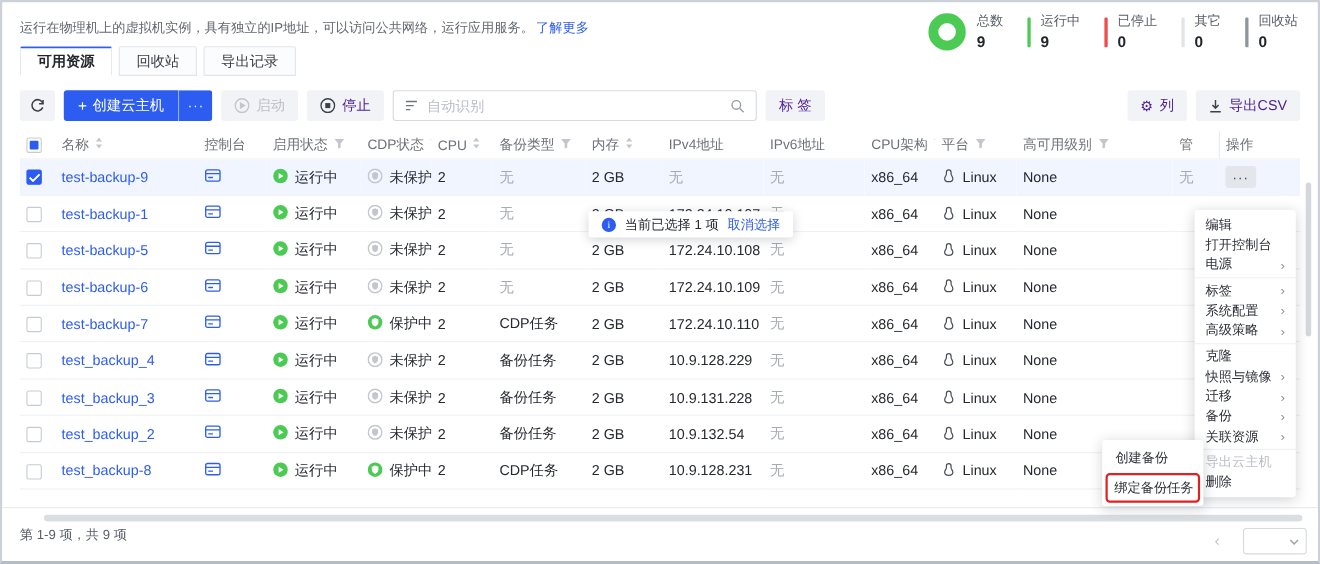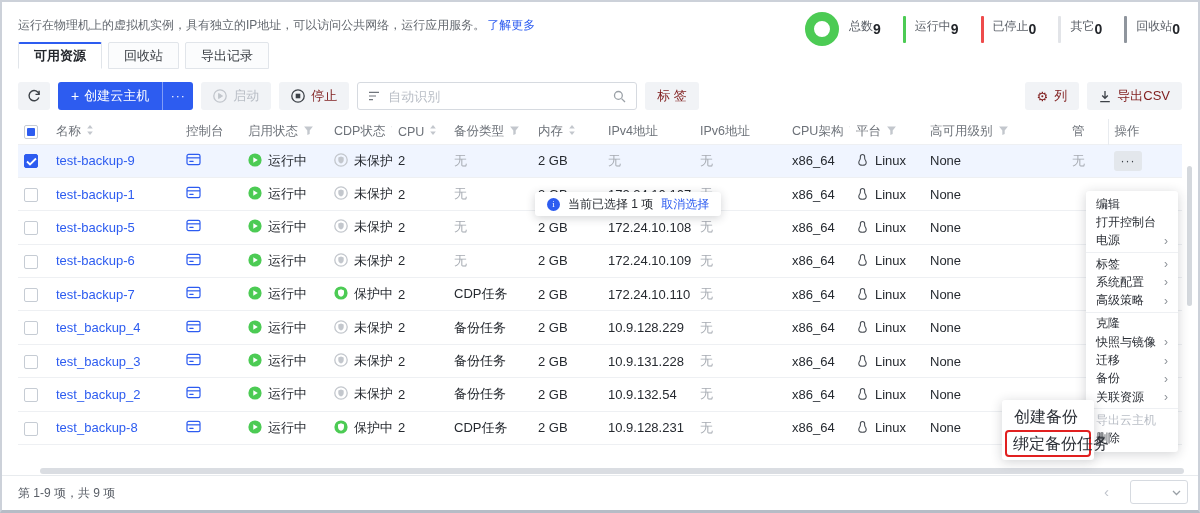--- a/index.html
+++ b/index.html
@@ -9,40 +9,40 @@
 
   
   .page-header{position:relative;padding:10px 16px 0}
   .page-title{font-size:20px;line-height:26px;font-weight:bold;color:#23262b}
   .page-subtitle{margin-top:5px;font-size:12px;color:#63686f}
   .learn-more{color:#2d5cf0;text-decoration:none;margin-left:2px;cursor:pointer}
   .resource-stats{position:absolute;right:18px;top:10px;display:flex;align-items:center;gap:22px}
   .stat{display:flex;align-items:center}
   .donut{width:34px;height:34px;border-radius:50%;border:9px solid #4ccb54;margin-right:10px}
   .stat-bar{width:3px;height:27px;border-radius:1px;margin-right:9px}
-  .stat-col{display:flex;flex-direction:row;line-height:1.3}
+  .stat-col{display:flex;flex-direction:column;line-height:1.3}
   .stat-label{font-size:12px;color:#595e66;white-space:nowrap}
   .stat-value{font-size:14px;font-weight:bold;color:#23262b;margin-top:1px}
 
   
   .tabs{display:flex;gap:6px;margin:8px 16px 0}
   .tab{height:27px;line-height:25px;padding:0 15px;font-size:13px;color:#3c4046;background:#fbfcfd;border:1px solid #e1e5ea;border-radius:2px 2px 0 0;cursor:pointer;white-space:nowrap}
   .tab.active{background:#fff;border-top:2px solid #2d5cf0;border-bottom-color:#fff;font-weight:bold;color:#23262b;line-height:24px}
 
   
   .toolbar{display:flex;align-items:center;margin:13px 16px 0;gap:8px}
-  .tb-btn{display:inline-flex;align-items:center;gap:6px;height:28px;padding:0 12px;font-size:13px;color:#7f1d1d;background:#f1f3f6;border:none;border-radius:3px;cursor:pointer;font-family:inherit;white-space:nowrap}
+  .tb-btn{display:inline-flex;align-items:center;gap:6px;height:28px;padding:0 12px;font-size:13px;color:#4c1d95;background:#f1f3f6;border:none;border-radius:3px;cursor:pointer;font-family:inherit;white-space:nowrap}
   .tb-btn.icon-only{padding:0 9px}
   .tb-btn.disabled{color:#b9bec6}
   .tb-btn.disabled svg path,.tb-btn.disabled svg circle{stroke:#c2c6cc}
   .split{display:inline-flex}
   .split .main{background:#2d5cf0;color:#fff;border:none;border-radius:3px 0 0 3px;height:28px;display:inline-flex;align-items:center;padding:0 13px;font-size:13px;gap:5px;cursor:pointer;font-family:inherit;white-space:nowrap}
   .split .plus{font-size:14px}
   .split .more{background:#2d5cf0;color:#fff;border:none;border-left:1px solid rgba(255,255,255,.4);border-radius:0 3px 3px 0;width:31px;height:28px;display:inline-flex;align-items:center;justify-content:center;cursor:pointer;font-size:12px;letter-spacing:1px}
-  .search{display:inline-flex;align-items:center;height:28px;width:280px;background:#fff;border:1px solid #d6dae0;border-radius:3px;padding:0 10px;gap:8px}
+  .search{display:inline-flex;align-items:center;height:28px;width:331px;background:#fff;border:1px solid #d6dae0;border-radius:3px;padding:0 10px;gap:8px}
   .search input{border:none;outline:none;flex:1;min-width:0;font-size:13px;color:#23262b;font-family:inherit;background:transparent}
   .search input::placeholder{color:#b9bec6}
   .toolbar-right{margin-left:auto;display:flex;gap:8px}
   .gear{font-size:13px;line-height:1}
 
   
   .table-wrap{margin:9px 16px 0}
   table{width:100%;border-collapse:collapse;table-layout:fixed}
   th{height:25px;text-align:left;font-weight:normal;font-size:12.5px;color:#6d7279;padding:0 6px;white-space:nowrap;overflow:hidden}
   th.c14{border-left:1px solid #e8ebef}
@@ -67,29 +67,29 @@
   .info-ic{width:13px;height:13px;border-radius:50%;background:#2d5cf0;color:#fff;font-size:9px;line-height:13px;text-align:center;font-family:"Liberation Serif",serif}
   .toast-link{color:#2d5cf0;cursor:pointer}
 
   .menu{position:absolute;left:1084px;top:189px;width:92px;background:#fff;border-radius:3px;box-shadow:0 2px 12px rgba(30,35,43,.2);padding:4px 0;z-index:30}
   .menu-item{display:flex;justify-content:space-between;align-items:center;height:18.3px;padding:0 10px;font-size:12px;color:#2b2f36;cursor:pointer;white-space:nowrap}
   .menu-item.disabled{color:#b9bec6;cursor:default}
   .menu-arrow{color:#8c9197;font-size:12px;line-height:1}
   .menu-divider{border-top:1px solid #eef0f3;margin:2px 0}
 
   .submenu{position:absolute;left:1000px;top:398px;width:92px;background:#fff;border-radius:3px;box-shadow:0 2px 12px rgba(30,35,43,.2);padding:3px 0;z-index:31}
-  .submenu-item{height:27px;line-height:27px;margin:0 3px;padding:0 9px;font-size:16px;color:#2b2f36;cursor:pointer;white-space:nowrap}
+  .submenu-item{height:27px;line-height:27px;margin:0 3px;padding:0 9px;font-size:12px;color:#2b2f36;cursor:pointer;white-space:nowrap}
   .submenu-item.highlighted{border:2px solid #e12020;border-radius:4px;line-height:23px;padding:0 6px}
 
   
   .hscroll{position:absolute;left:38px;top:466px;width:1144px;height:6px;background:#dadde2;border-radius:3px;z-index:5}
   .vscroll{position:absolute;left:1185px;top:164px;width:5px;height:140px;background:#d4d8dd;border-radius:2.5px;z-index:5}
 
   
-  .footer{position:absolute;left:0;right:0;bottom:0;height:35px;border-top:1px solid #e8ebee;display:flex;align-items:center;padding:0 16px;font-size:12px;color:#595e66;background:#fff}
+  .footer{position:absolute;left:0;right:0;bottom:0;height:49px;border-top:1px solid #e8ebee;display:flex;align-items:center;padding:0 16px;font-size:12px;color:#595e66;background:#fff}
   .page-prev{position:absolute;left:1102px;bottom:11px;color:#c0c4cc;font-size:15px;line-height:1;cursor:pointer;z-index:6}
   .page-size{position:absolute;left:1128px;bottom:6px;width:58px;height:24px;border:1px solid #d6dae0;border-radius:3px;background:#fff;z-index:6;cursor:pointer}
   .page-size .chev{position:absolute;right:6px;top:9px;line-height:0}
 </style>
 </head>
 <body>
 
 <div class="app">
 
   <div class="page-header">

